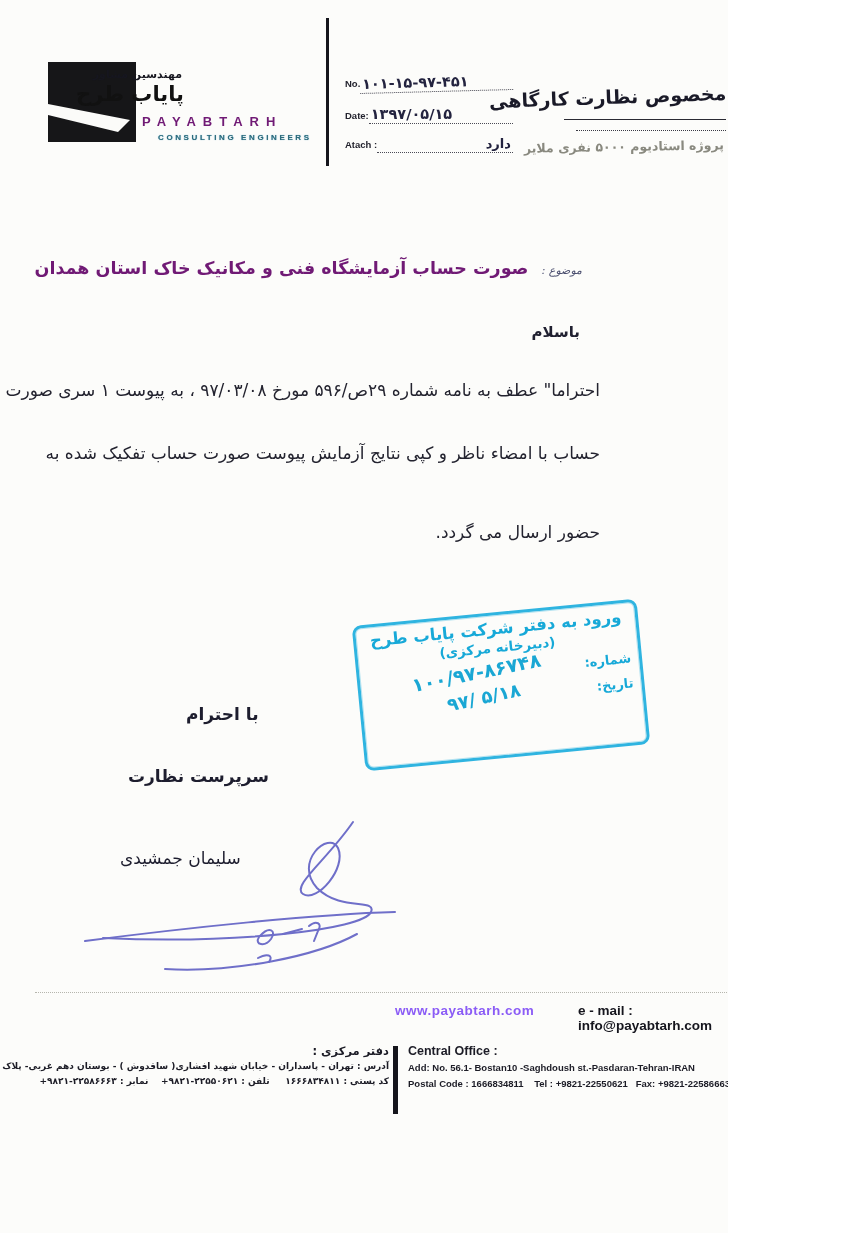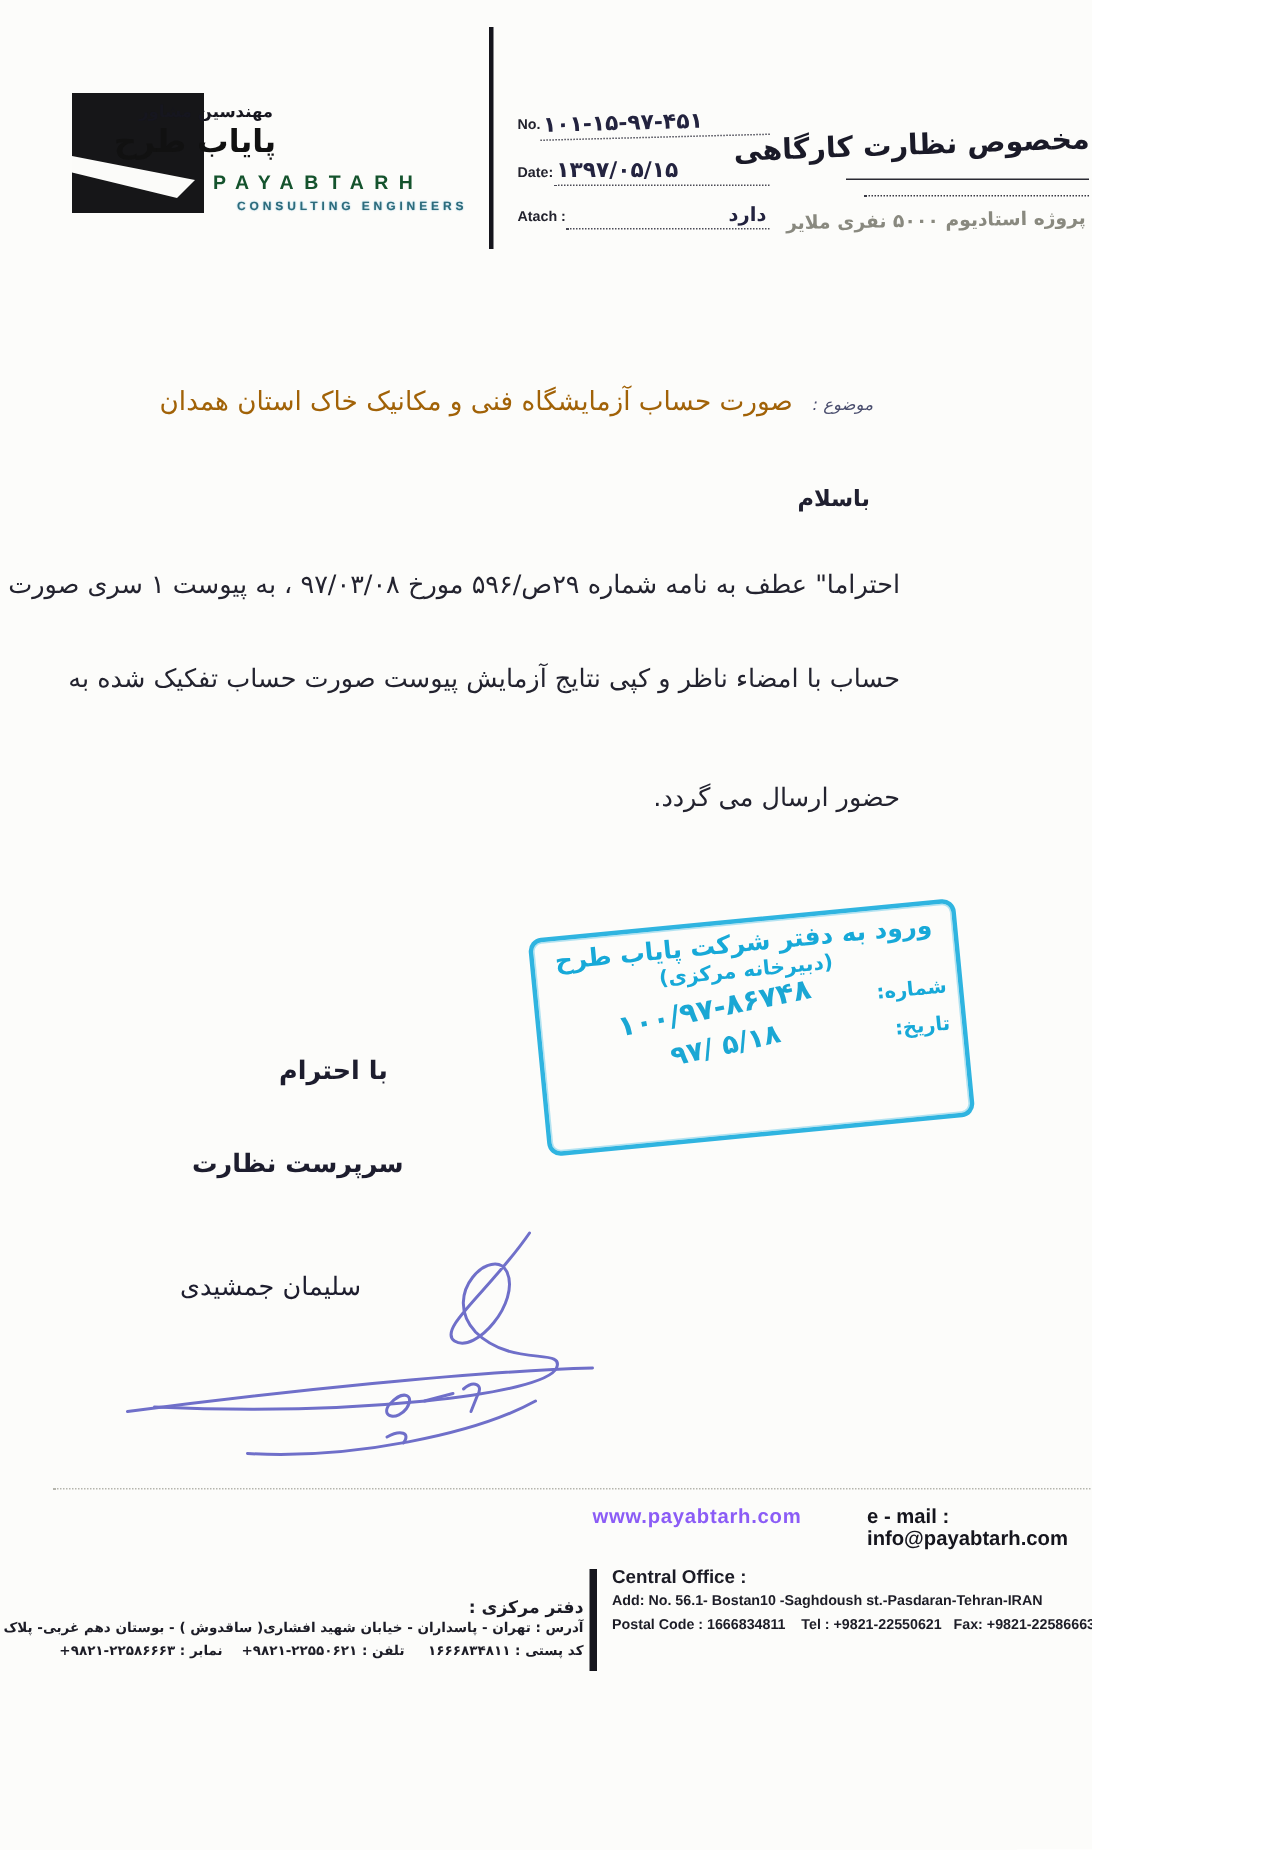--- a/index.html
+++ b/index.html
@@ -5,21 +5,21 @@
   html,body{margin:0;padding:0;background:#ffffff;}
   .page{position:relative;width:728px;height:1233px;background:#fcfcfa;overflow:hidden;
         font-family:"DejaVu Sans",sans-serif;color:#1d1d2e;}
   .abs{position:absolute;}
 
   
   .logo-box{left:48px;top:62px;width:88px;height:80px;}
   .logo-fa-small{right:546px;top:68px;font-size:11px;font-weight:bold;direction:rtl;color:#16161f;}
   .logo-fa-large{right:544px;top:82px;font-size:21px;font-weight:bold;direction:rtl;color:#111;}
   .logo-latin{left:142px;top:114px;font-family:"Liberation Sans",sans-serif;font-size:13px;
-              font-weight:bold;letter-spacing:7px;color:#14532d;}
+              font-weight:bold;letter-spacing:7px;color:#701a75;}
   .logo-sub{left:158px;top:133px;font-family:"Liberation Sans",sans-serif;font-size:8px;
             font-weight:bold;letter-spacing:2.6px;color:#2e6b7a;text-shadow:0 0 1px rgba(60,150,190,.8);}
   .vrule{left:326px;top:18px;width:3px;height:148px;background:#15151c;}
 
   .fieldrow{left:345px;width:168px;display:flex;align-items:baseline;}
   .fieldrow .lbl{font-family:"Liberation Sans",sans-serif;font-size:9.5px;font-weight:bold;color:#23232e;flex:0 0 auto;}
   .fieldrow .val{flex:1 1 auto;border-bottom:1.5px dotted #4a4a55;padding:0 2px 1px 2px;
                  font-size:14.5px;font-weight:bold;color:#23233f;white-space:nowrap;}
   .num-ltr{direction:ltr;unicode-bidi:bidi-override;display:inline-block;}
   .row-no{top:74px;} .row-date{top:106px;} .row-attach{top:136px;}
@@ -30,21 +30,21 @@
           transform:rotate(-2deg);white-space:nowrap;}
   .annot-line-a{right:2px;top:119px;width:162px;height:0;border-top:1.6px solid #2a2a33;}
   .annot-line-b{right:2px;top:130px;width:150px;height:0;border-top:1.4px dotted #3a3a44;}
   .annot2{right:4px;top:139px;font-size:12.5px;font-weight:bold;direction:rtl;color:#75756a;
           transform:rotate(-1deg);white-space:nowrap;opacity:.85;}
 
   
   .recipient{right:144px;top:202px;font-size:19px;font-weight:bold;direction:rtl;color:#16162a;}
   .subjectrow{right:146px;top:258px;direction:rtl;white-space:nowrap;}
   .subject-label{font-size:11px;font-style:italic;color:#4a4e6e;margin-left:8px;}
-  .subject-text{font-size:17.5px;font-weight:normal;color:#a16207;}
+  .subject-text{font-size:17.5px;font-weight:bold;color:#701a75;}
   .salutation{right:148px;top:323px;font-size:15px;font-weight:600;direction:rtl;color:#202030;text-align:right;}
   .bodyline{right:128px;direction:rtl;font-size:17px;color:#23232f;white-space:nowrap;}
   .bl1{top:380px;} .bl2{top:443px;} .bl3{top:505px;margin-top:17px;}
   .listitem{right:166px;top:551px;direction:rtl;font-size:16px;color:#23232f;white-space:nowrap;}
 
   
   .stamp{left:358px;top:612px;width:286px;height:146px;border:3.5px solid #2fb4e0;border-radius:9px;
          transform:rotate(-5.5deg);direction:rtl;color:#17a9d8;padding:4px 8px;box-sizing:border-box;
          box-shadow:inset 0 0 0 1px rgba(47,180,224,.35);}
   .stamp-l1{text-align:center;font-size:16.5px;font-weight:bold;}
@@ -61,21 +61,21 @@
   .sign-title{left:128px;top:766px;font-size:17px;font-weight:bold;direction:rtl;}
   .sign-name{left:120px;top:848px;font-size:17px;font-weight:normal;direction:rtl;}
   .signature-svg{left:55px;top:816px;}
 
   
   .foot-sep{left:35px;top:992px;width:776px;height:0;border-top:1px dotted #b5b5ad;}
   .website{left:395px;top:1003px;font-family:"Liberation Sans",sans-serif;font-size:13.5px;
            font-weight:bold;letter-spacing:.5px;color:#8b5cf6;}
   .email{left:578px;top:1003px;font-family:"Liberation Sans",sans-serif;font-size:13.5px;
          font-weight:bold;color:#15151d;}
-  .foot-fa{left:33px;top:1044px;width:356px;direction:rtl;text-align:right;color:#1c1c26;margin-top:20px;}
+  .foot-fa{left:33px;top:1044px;width:356px;direction:rtl;text-align:right;color:#1c1c26;}
   .foot-fa .hdr{font-size:11.5px;font-weight:bold;}
   .foot-fa .l1{font-size:9px;font-weight:bold;margin-top:3px;white-space:nowrap;}
   .foot-fa .l2{font-size:9px;font-weight:bold;margin-top:5px;white-space:nowrap;}
   .foot-div{left:393px;top:1046px;width:5px;height:68px;background:#15151c;}
   .foot-en{left:408px;top:1044px;width:410px;font-family:"Liberation Sans",sans-serif;color:#1c1c26;}
   .foot-en .hdr{font-size:12.5px;font-weight:bold;}
   .foot-en .l1{font-size:9.5px;font-weight:bold;margin-top:4px;white-space:nowrap;}
   .foot-en .l2{font-size:9.5px;font-weight:bold;margin-top:5px;white-space:nowrap;}
   .dash-mark{left:800px;top:1068px;font-weight:bold;font-size:11px;color:#1c1c26;}
 </style>

